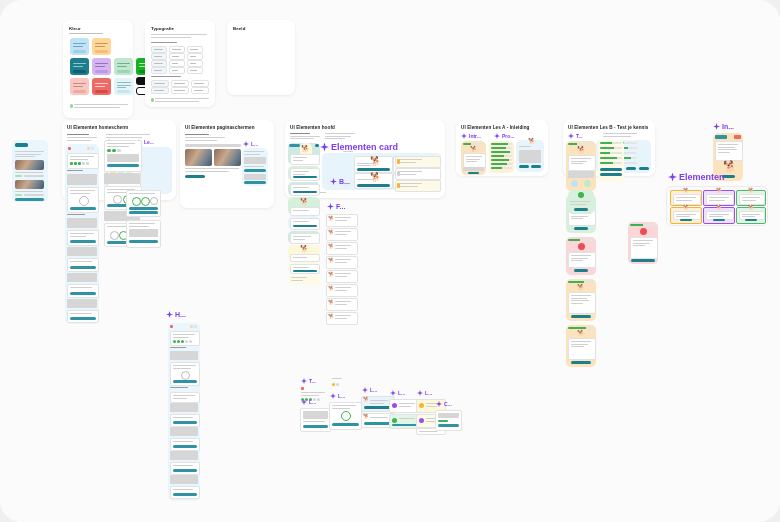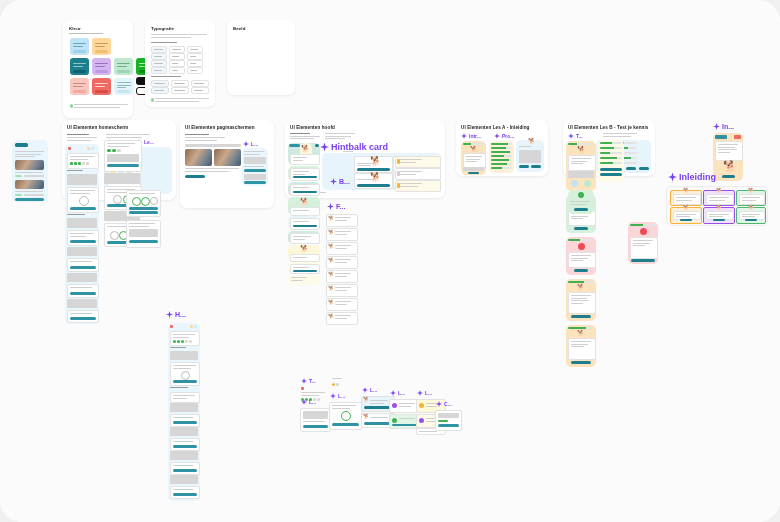--- a/index.html
+++ b/index.html
@@ -346,21 +346,21 @@
     <div class="lbl" style="left:5px;top:5px;">UI Elementen hoofd</div>
     <div class="txt" style="left:5px;top:13px;width:20px;height:1.2px;background:#888;"></div>
     <div class="txt thin" style="left:5px;top:16px;width:30px;"></div>
     <div class="txt thin" style="left:5px;top:18px;width:24px;"></div>
     <div class="txt thin" style="left:40px;top:13px;width:30px;"></div>
     <div class="txt thin" style="left:40px;top:15.5px;width:26px;"></div>
     <div class="txt thin" style="left:40px;top:18px;width:20px;"></div>
 
     <div class="cmp-lbl big" style="left:35px;top:22px;">
       <span class="dia"></span>
-      <span>Hintbalk card</span>
+      <span>Elementen card</span>
     </div>
 
     <div class="btn lt" style="left:40px;top:35px;width:14px;height:4px;"></div>
     <div class="btn lt" style="left:58px;top:35px;width:14px;height:4px;"></div>
     <div class="txt thin" style="left:58px;top:31px;width:10px;"></div>
 
     <div class="panel" style="left:37px;top:33px;width:119px;height:37px;background:#e8f4fb;">
       <div class="mini" style="left:32px;top:3px;width:37px;height:15px;">
         <div class="dog" style="left:15px;top:0px;">🐕</div>
         <div class="txt thin" style="left:2px;top:6px;width:18px;"></div>
@@ -738,21 +738,21 @@
       <div class="txt thin" style="left:2px;top:4.5px;width:17px;"></div>
       <div class="txt thin" style="left:2px;top:7px;width:19px;"></div>
       <div class="txt thin" style="left:2px;top:9.5px;width:12px;"></div>
     </div>
     <div class="dog" style="left:10px;top:28px;font-size:11px;">🐕</div>
     <div class="btn" style="left:9px;top:42px;width:13px;height:3px;"></div>
   </div>
 
   <div class="cmp-lbl big" style="left:668px;top:172px;">
     <span class="dia"></span>
-    <span>Inleiding</span>
+    <span>Elementen</span>
   </div>
   <div class="panel" style="left:666px;top:186px;width:100px;height:38px;background:#fafafa;border:.5px solid #ececec;">
     <div class="mini" style="left:3px;top:3px;width:30px;height:14px;background:#fdf0d9;border-color:#f7b23b;">
       <div class="dog" style="left:12px;top:-3px;font-size:5px;">🐕</div>
       <div class="mini" style="left:2px;top:3px;width:26px;height:9px;">
         <div class="txt thin" style="left:2px;top:2px;width:20px;"></div>
         <div class="txt thin" style="left:2px;top:4.5px;width:16px;"></div>
       </div>
     </div>
     <div class="mini" style="left:36px;top:3px;width:30px;height:14px;background:#f0e2fd;border-color:#9b4fe8;">

